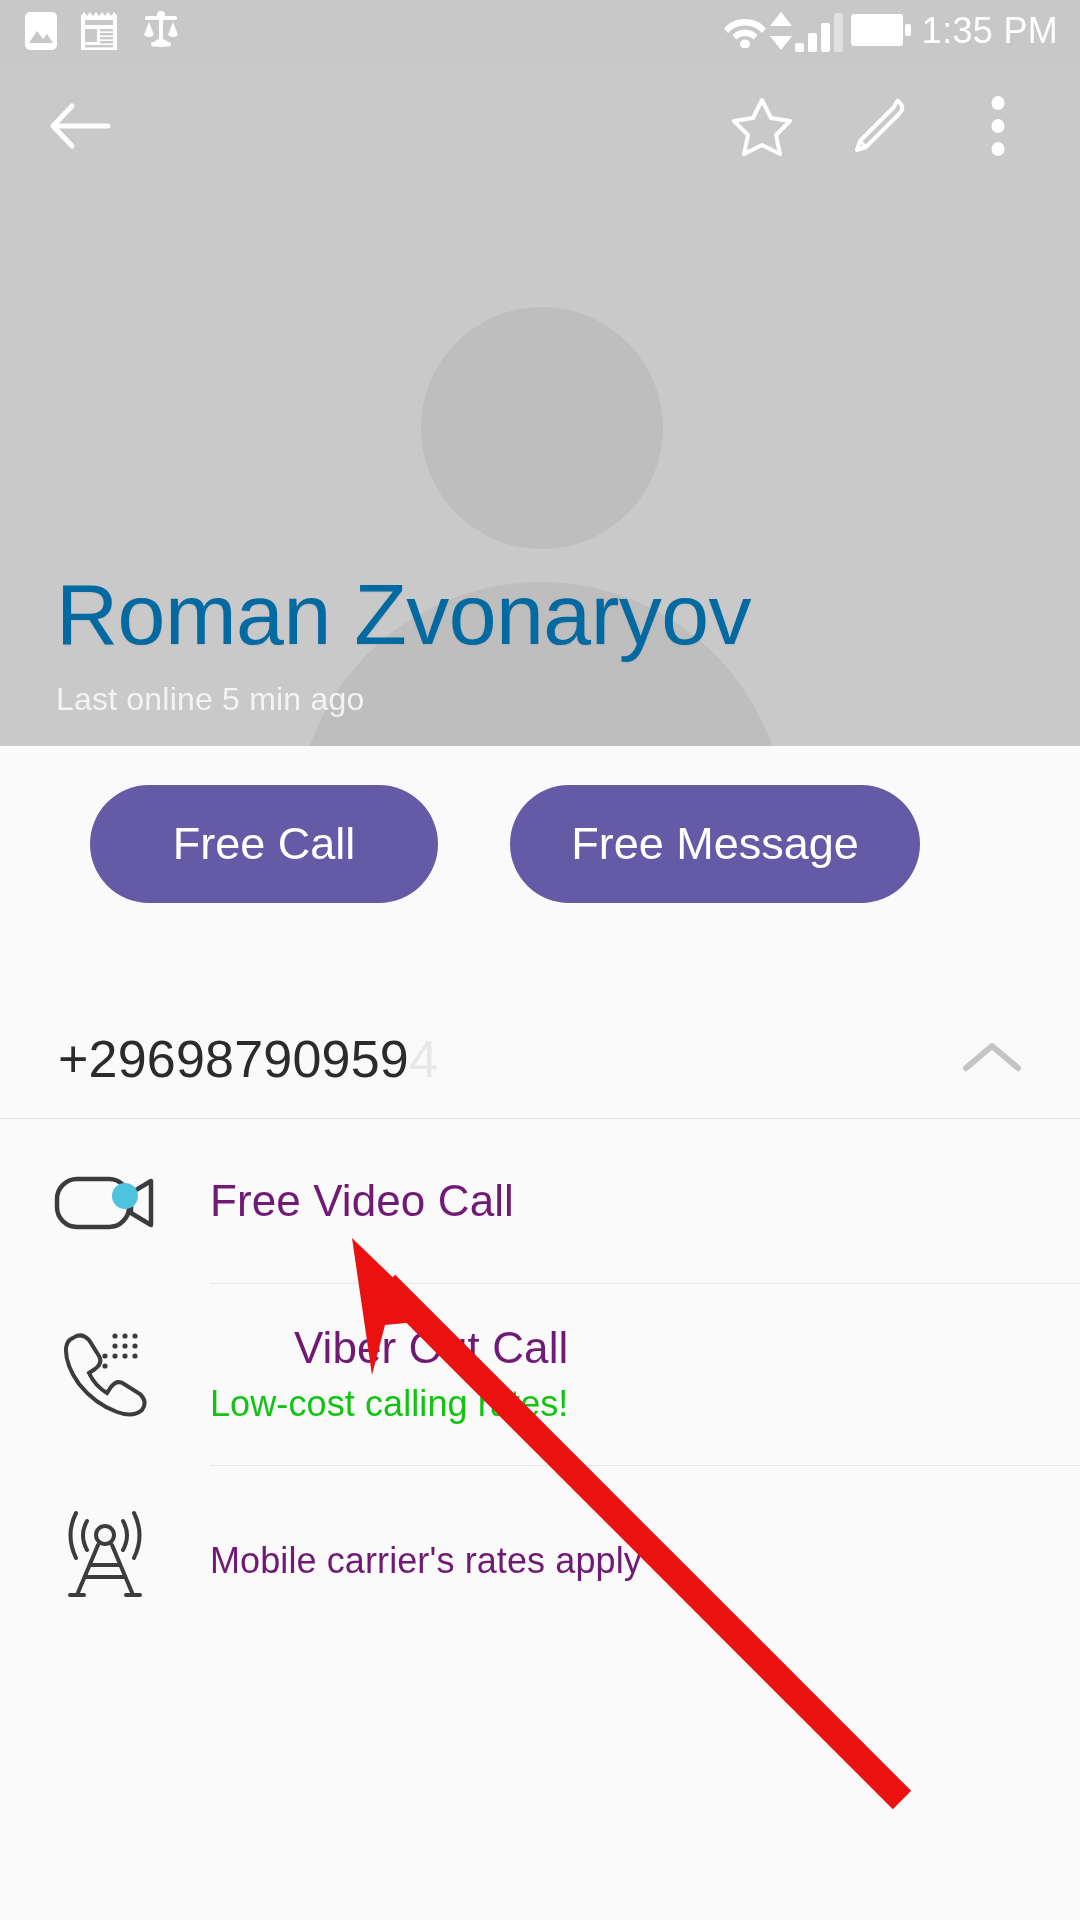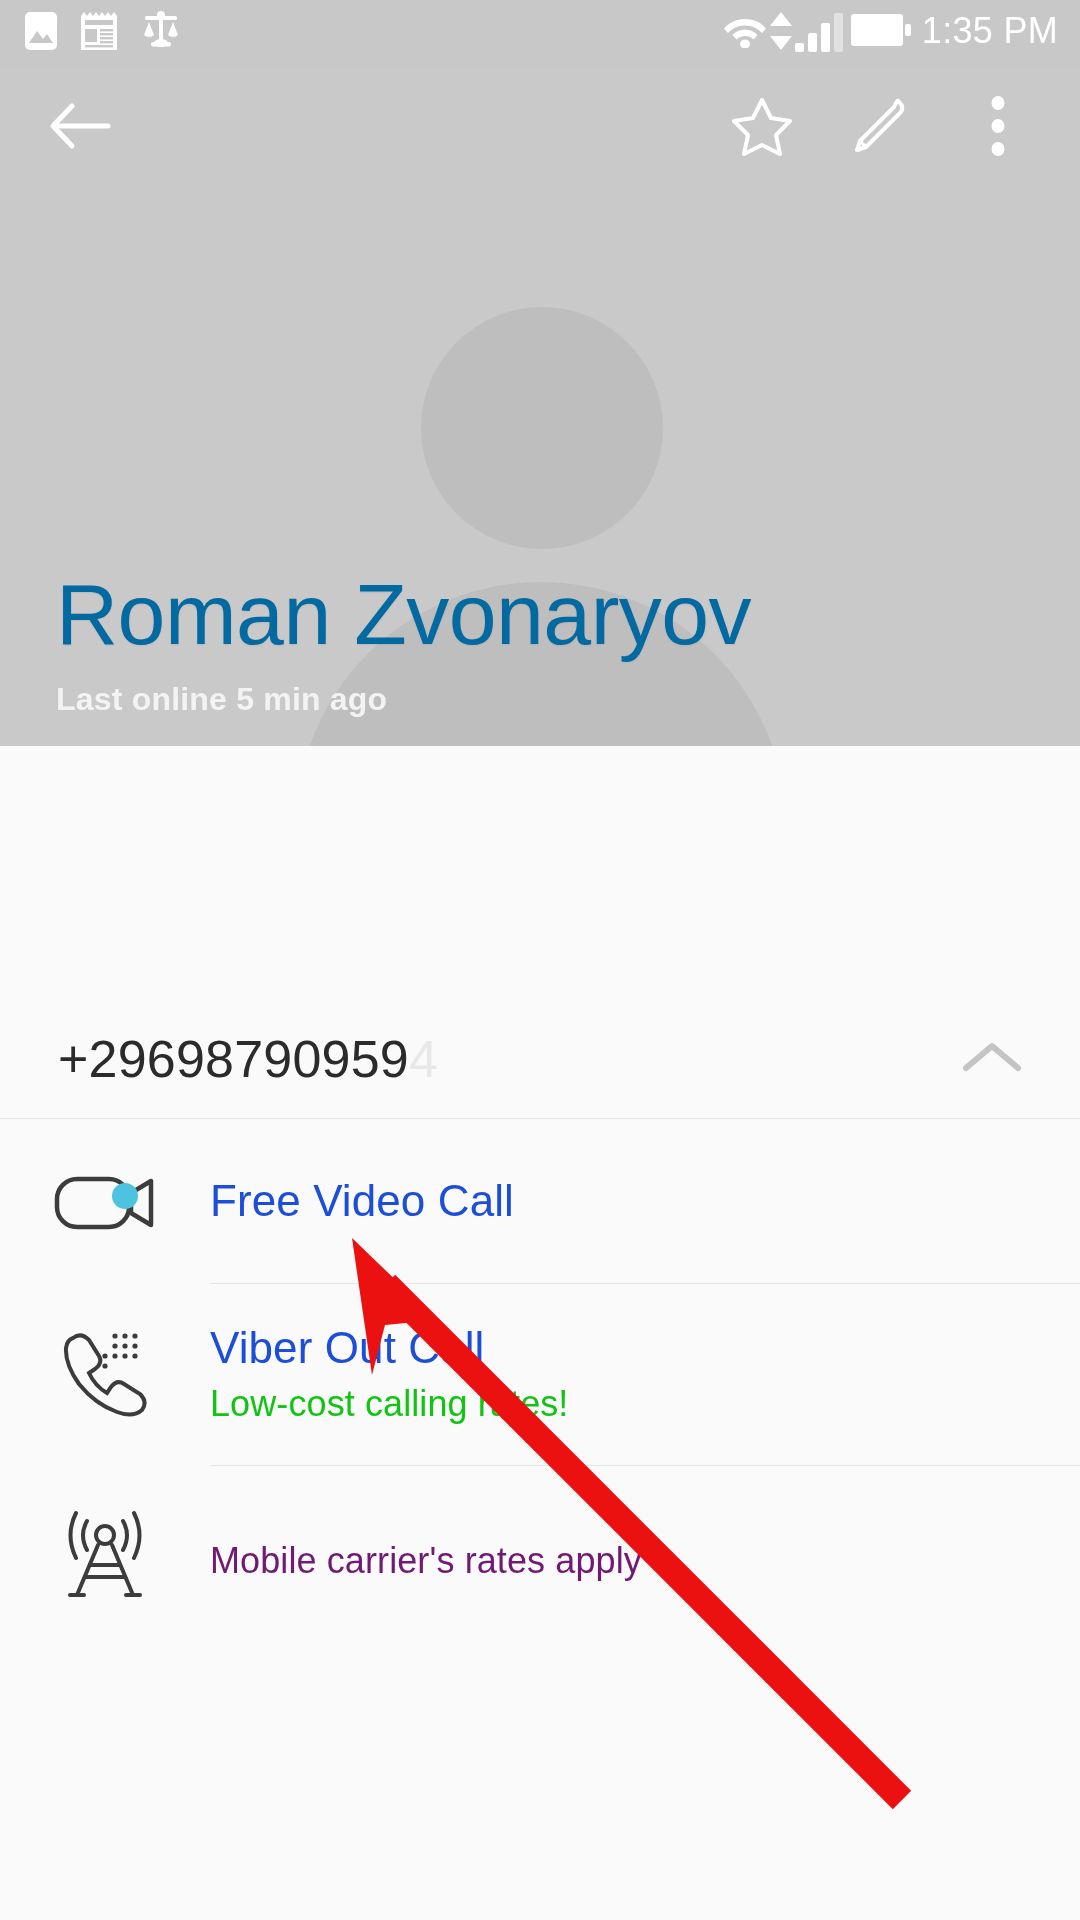--- a/index.html
+++ b/index.html
@@ -113,21 +113,21 @@
     font-weight: 300;
     line-height: 1.0;
     letter-spacing: -0.5px;
     white-space: nowrap;
     text-shadow: 0 1px 2px rgba(0,0,0,0.07);
   }
   .hero-sub {
     margin-top: 24px;
     color: #f3f3f3;
     font-size: 32px;
-    font-weight: 700;
+    font-weight: 400;
     letter-spacing: 0.2px;
     white-space: nowrap;
   }
 
   
   .actions-row {
     position: absolute;
     left: 0; top: 746px;
     width: 1080px;
     height: 196px;
@@ -210,24 +210,25 @@
     width: 210px;
     min-width: 210px;
     display: flex;
     align-items: center;
     justify-content: center;
     position: relative;
   }
   .opt-body { display: flex; flex-direction: column; justify-content: center; }
   .opt-title {
     font-size: 44px;
-    color: #1d4ed8;
+    color: #701a75;
     line-height: 1.15;
     letter-spacing: 0.1px;
     white-space: nowrap;
+    text-align: right;
   }
   .opt-sub {
     font-size: 36px;
     margin-top: 10px;
     letter-spacing: 0.1px;
     white-space: nowrap;
   }
   .opt-sub.green { color: #12c412; }
   .opt-sub.gray  { color: #701a75; }
   .opt-divider {
@@ -367,20 +368,24 @@
         </div>
       </div>
     </div>
 
     <div class="hero-text">
       <div class="hero-name">Roman Zvonaryov</div>
       <div class="hero-sub">Last online 5 min ago</div>
     </div>
   </div>
 
+  <div class="actions-row">
+    <button class="pill call">Free Call</button>
+    <button class="pill msg">Free Message</button>
+  </div>
 
   <div class="phone-row">
     <div class="phone-number">
       <span>+29698790959</span><span class="faded">4</span>
     </div>
     <div class="chev-wrap">
       <span>
         <svg width="62" height="40" viewBox="0 0 62 40">
           <path d="M5 31 L31 9 L57 31" fill="none" stroke="#c4c4c4" stroke-width="6" stroke-linecap="round" stroke-linejoin="round"></path>
         </svg>

